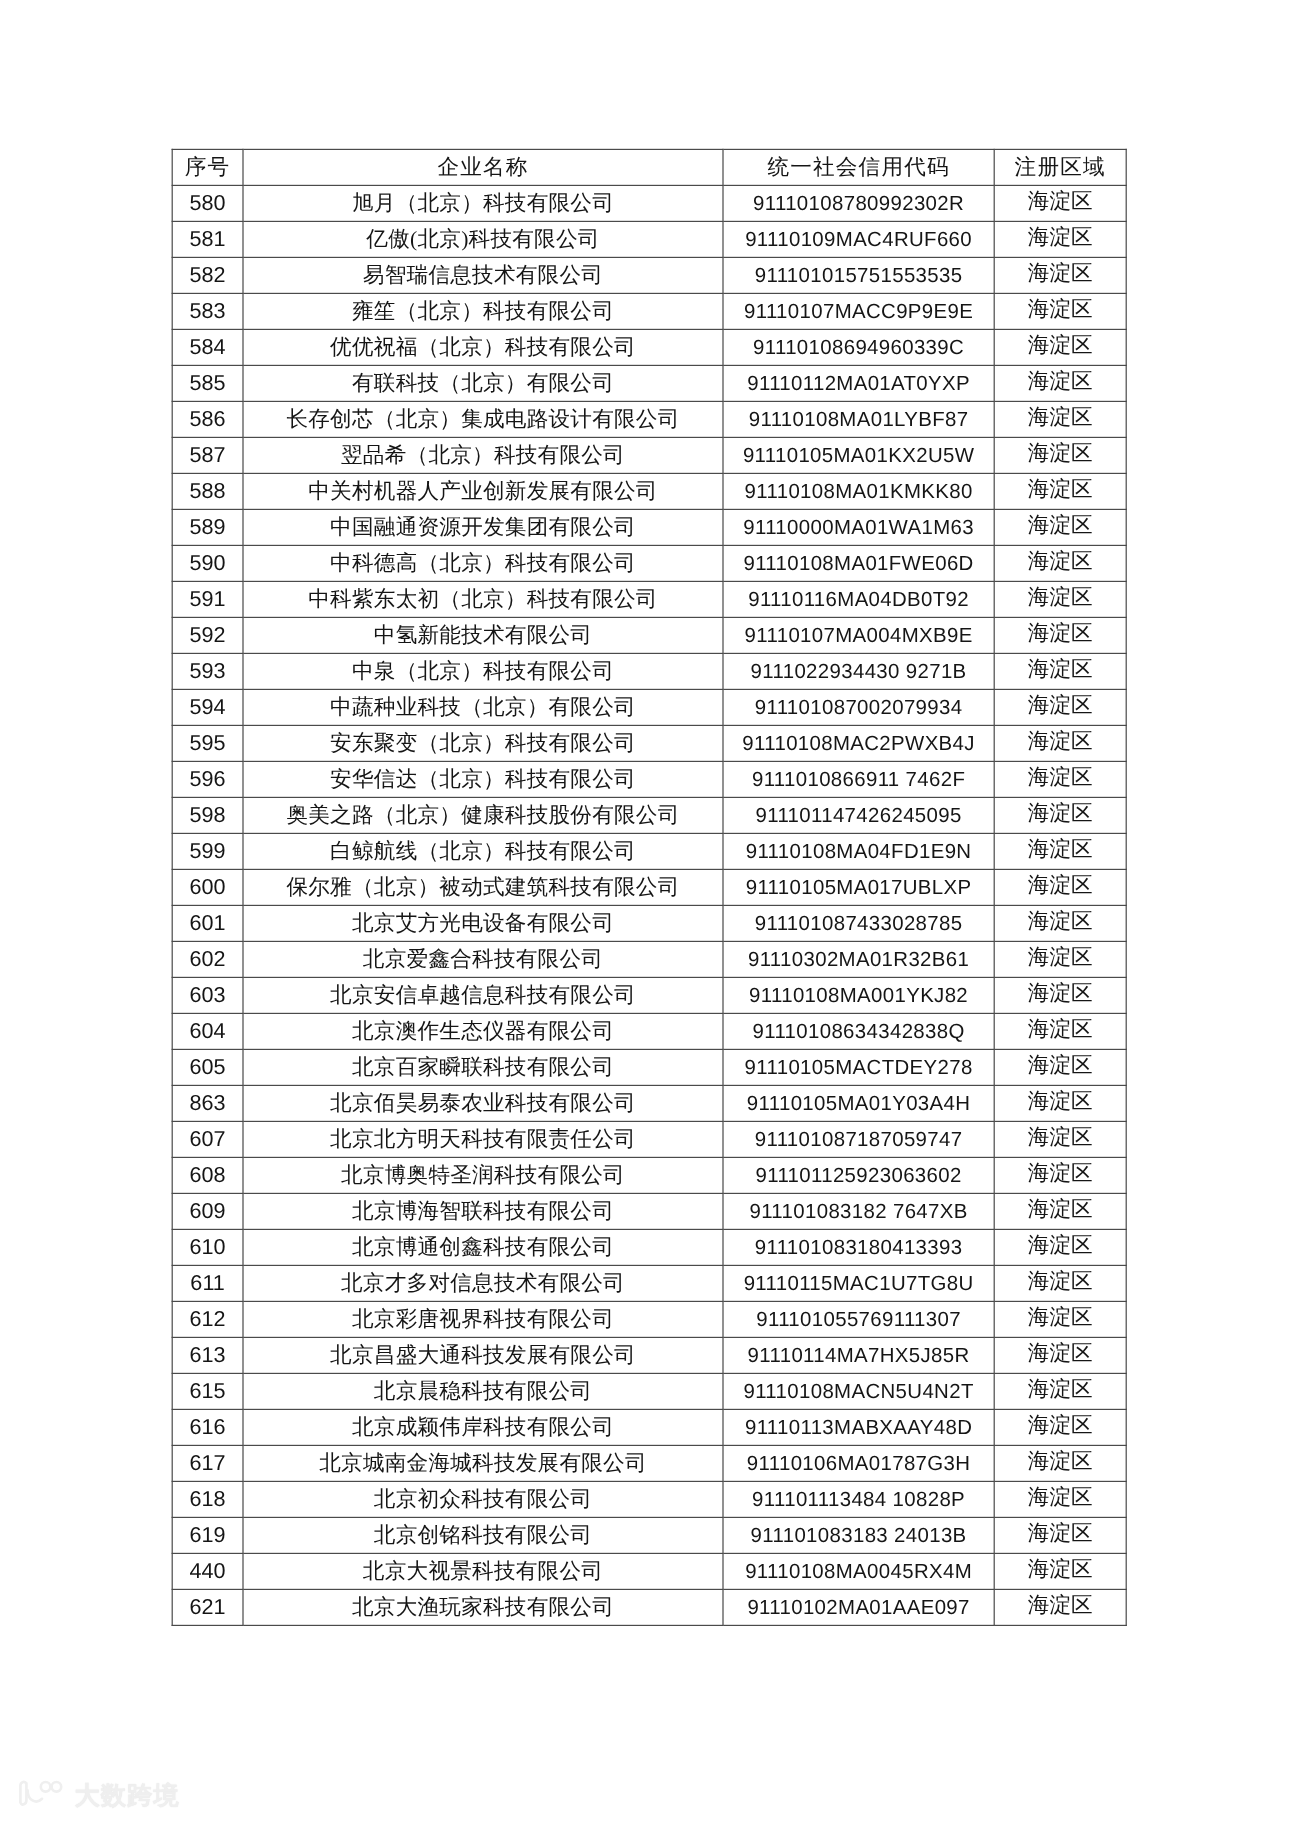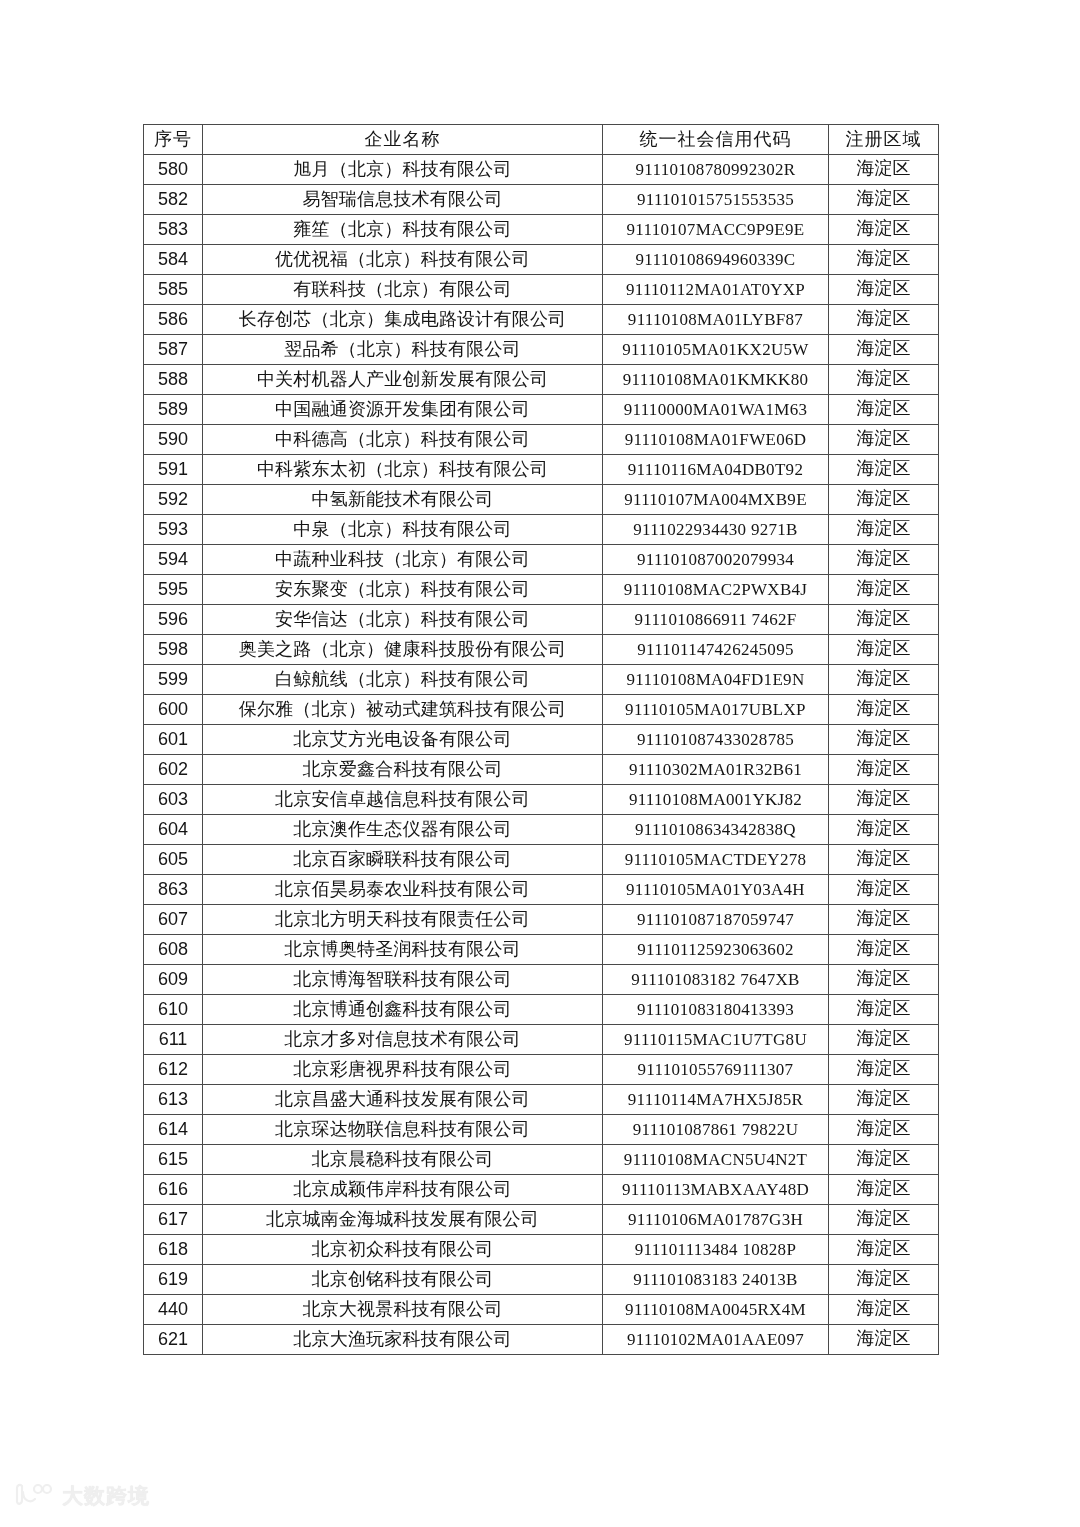--- a/index.html
+++ b/index.html
@@ -59,21 +59,21 @@
   tbody td.t-index {
     font-size: 18px;
     font-family: Liberation Sans, sans-serif;
   }
   tbody td.t-name {
     font-size: 18px;
     letter-spacing: 0.2px;
   }
   tbody td.t-code {
     font-size: 17px;
-    font-family: Liberation Serif, serif;
+    font-family: Liberation Sans, sans-serif;
     letter-spacing: 0.3px;
   }
   tbody td.t-area {
     font-size: 18px;
     font-family: Liberation Mono, monospace;
   }
 
   
   .watermark {
     position: absolute;
@@ -121,20 +121,26 @@
         </tr>
       </thead>
       <tbody id="table-body">
           <tr>
             <td class="t-index">580</td>
             <td class="t-name">旭月（北京）科技有限公司</td>
             <td class="t-code">91110108780992302R</td>
             <td class="t-area">海淀区</td>
           </tr>
           <tr>
+            <td class="t-index">581</td>
+            <td class="t-name">亿傲(北京)科技有限公司</td>
+            <td class="t-code">91110109MAC4RUF660</td>
+            <td class="t-area">海淀区</td>
+          </tr>
+          <tr>
             <td class="t-index">582</td>
             <td class="t-name">易智瑞信息技术有限公司</td>
             <td class="t-code">911101015751553535</td>
             <td class="t-area">海淀区</td>
           </tr>
           <tr>
             <td class="t-index">583</td>
             <td class="t-name">雍笙（北京）科技有限公司</td>
             <td class="t-code">91110107MACC9P9E9E</td>
             <td class="t-area">海淀区</td>
@@ -304,26 +310,20 @@
           <tr>
             <td class="t-index">612</td>
             <td class="t-name">北京彩唐视界科技有限公司</td>
             <td class="t-code">911101055769111307</td>
             <td class="t-area">海淀区</td>
           </tr>
           <tr>
             <td class="t-index">613</td>
             <td class="t-name">北京昌盛大通科技发展有限公司</td>
             <td class="t-code">91110114MA7HX5J85R</td>
-            <td class="t-area">海淀区</td>
-          </tr>
-          <tr>
-            <td class="t-index">614</td>
-            <td class="t-name">北京琛达物联信息科技有限公司</td>
-            <td class="t-code">911101087861 79822U</td>
             <td class="t-area">海淀区</td>
           </tr>
           <tr>
             <td class="t-index">615</td>
             <td class="t-name">北京晨稳科技有限公司</td>
             <td class="t-code">91110108MACN5U4N2T</td>
             <td class="t-area">海淀区</td>
           </tr>
           <tr>
             <td class="t-index">616</td>

